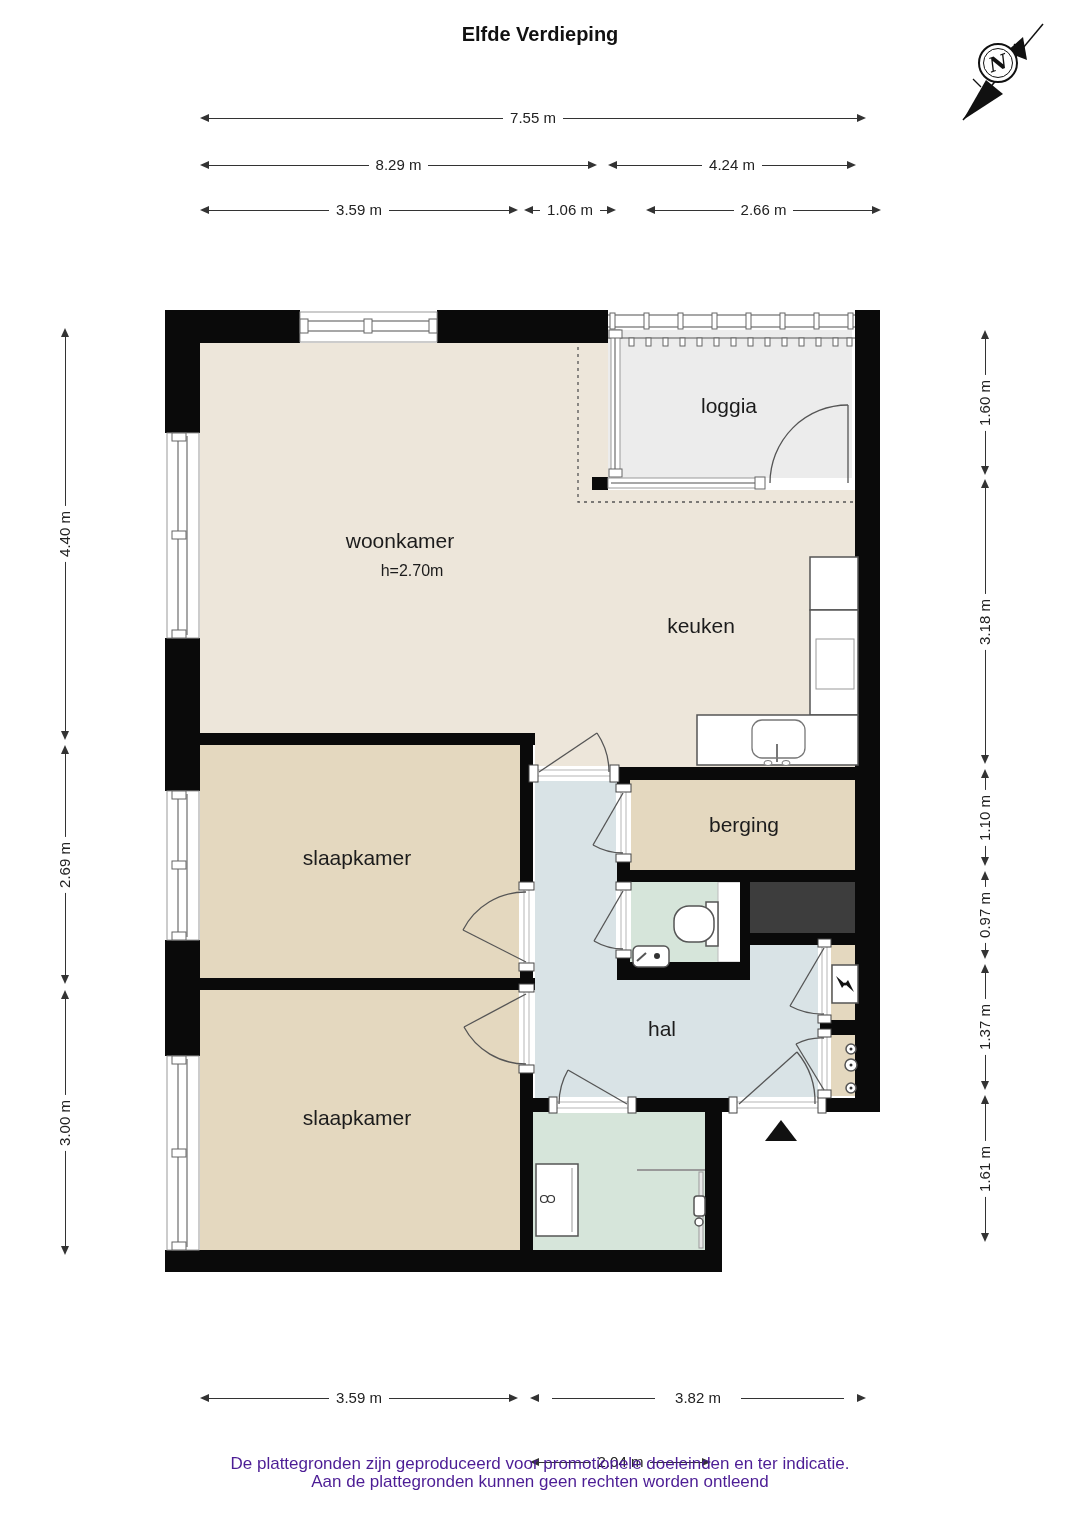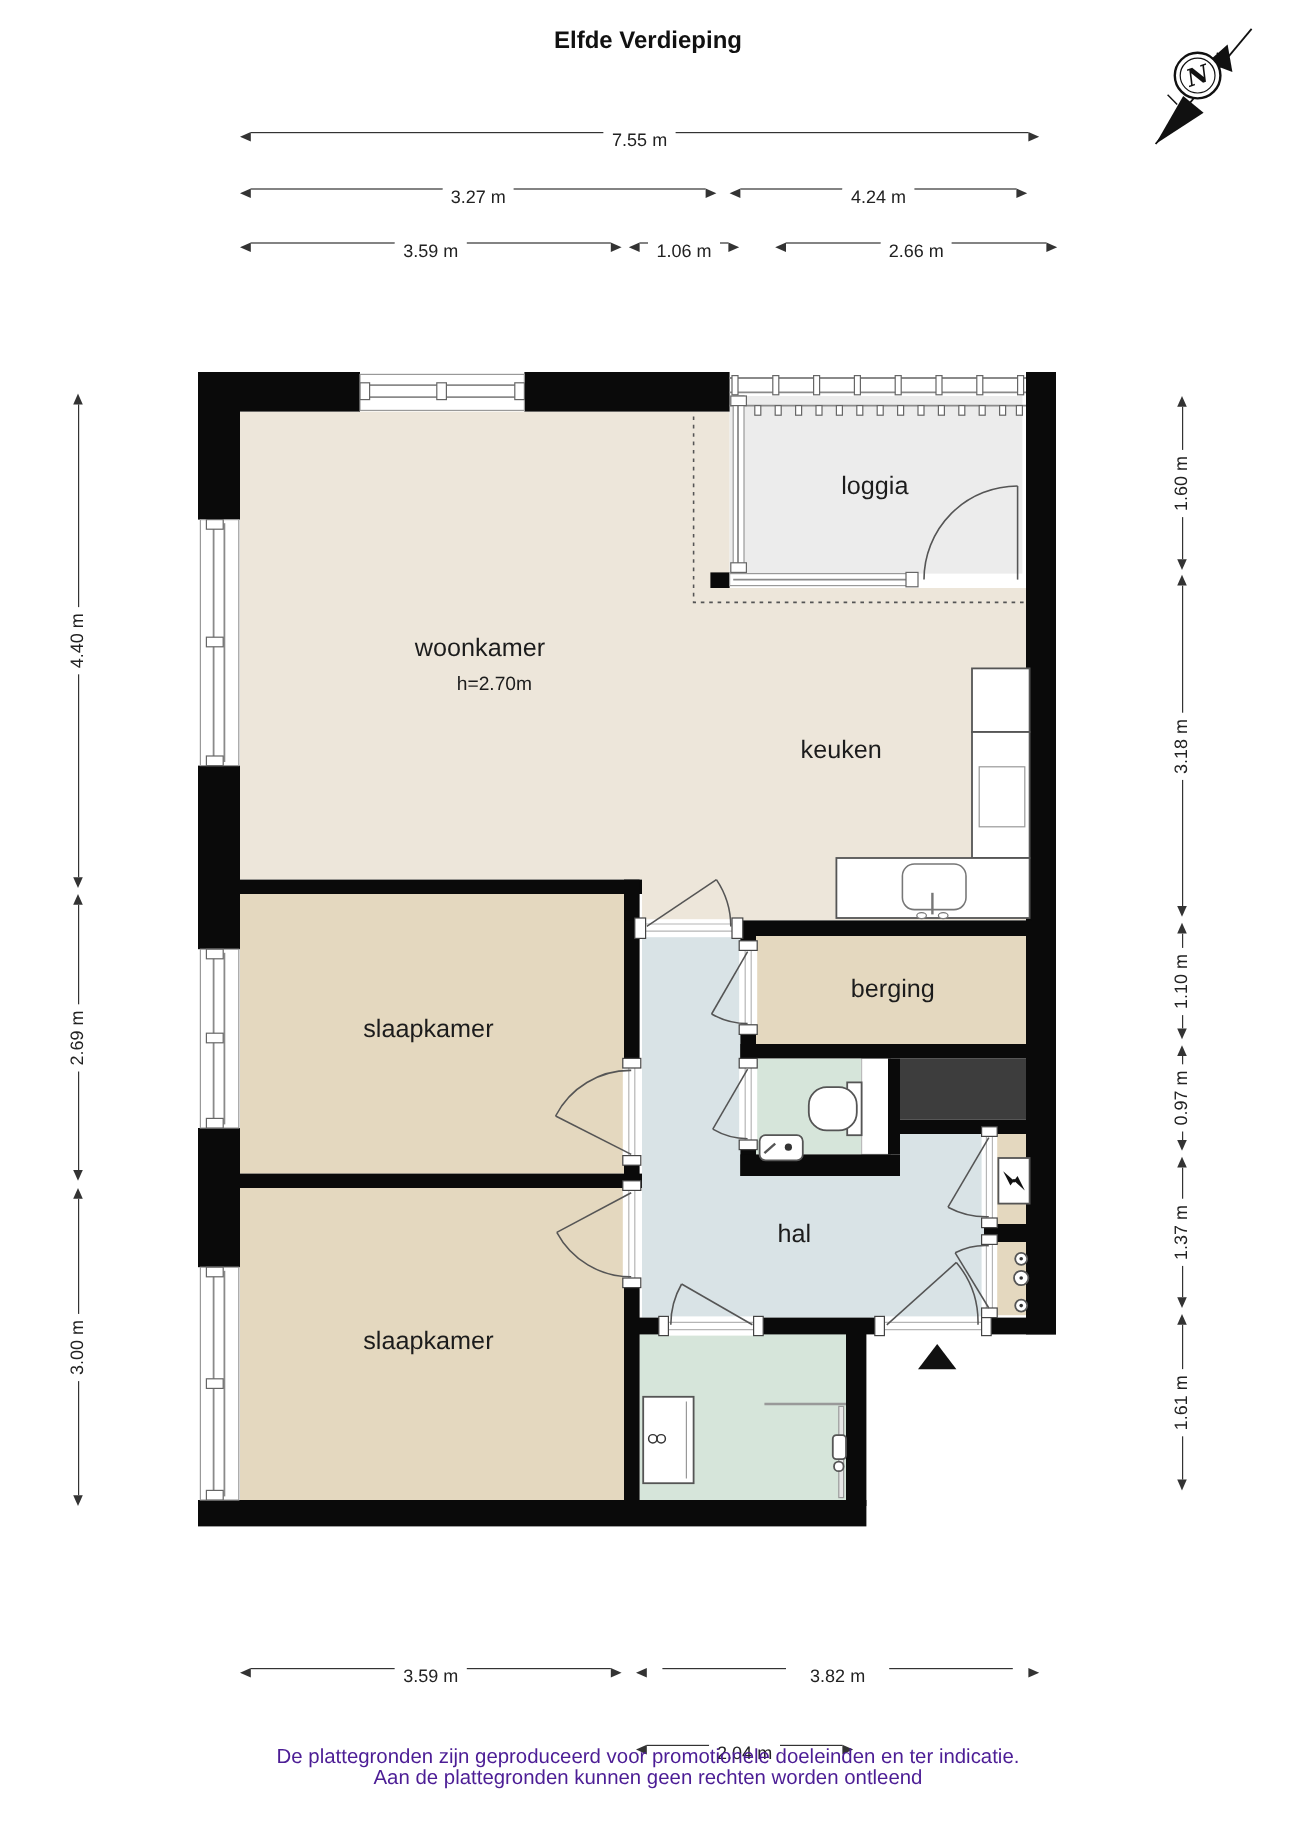--- a/index.html
+++ b/index.html
@@ -24,21 +24,21 @@
   .jb{fill:#fff;stroke:#444;stroke-width:1;}
   .sw{fill:none;stroke:#555;stroke-width:1.3;}
   .fx{fill:#fff;stroke:#555;stroke-width:1.5;}
   .fxi{fill:none;stroke:#999;stroke-width:1;}
   .dash{fill:none;stroke:#555;stroke-width:1.3;stroke-dasharray:3 4;}
   
   .rlabel{position:absolute;transform:translate(-50%,-50%);font-size:21px;white-space:nowrap;}
   .rnote{position:absolute;transform:translate(-50%,-50%);font-size:16px;white-space:nowrap;padding-left:24px;}
   
   .dim{position:absolute;}
-  .dim-h{display:flex;align-items:flex-start;height:16px;}
+  .dim-h{display:flex;align-items:center;height:16px;}
   .hline{flex:1;height:1px;background:var(--line);}
   .dlabel{padding:0 7px;font-size:15px;line-height:16px;color:#222;white-space:nowrap;background:#fff;}
   .dim-v{display:flex;flex-direction:column;align-items:center;width:16px;}
   .vline{flex:1;width:1px;background:var(--line);}
   .vlab{transform:rotate(-90deg);margin:16px 0;padding:0 5px;background:#fff;}
   .ah,.av{width:0;height:0;flex:0 0 auto;}
   .ah-l{border-top:4px solid transparent;border-bottom:4px solid transparent;border-right:9px solid var(--line);}
   .ah-r{border-top:4px solid transparent;border-bottom:4px solid transparent;border-left:9px solid var(--line);}
   .av-u{border-left:4px solid transparent;border-right:4px solid transparent;border-bottom:9px solid var(--line);}
   .av-d{border-left:4px solid transparent;border-right:4px solid transparent;border-top:9px solid var(--line);}
@@ -338,21 +338,21 @@
   <div class="dim dim-h" style="left:200px;top:110px;width:666px;">
     <span class="ah ah-l"></span>
       <span class="hline"></span>
     <span class="dlabel">7.55 m</span>
     <span class="hline"></span>
       <span class="ah ah-r"></span>
   </div>
   <div class="dim dim-h" style="left:200px;top:157px;width:397px;">
     <span class="ah ah-l"></span>
       <span class="hline"></span>
-    <span class="dlabel">3.27 m</span>
+    <span class="dlabel">8.29 m</span>
     <span class="hline"></span>
       <span class="ah ah-r"></span>
   </div>
   <div class="dim dim-h" style="left:608px;top:157px;width:248px;">
     <span class="ah ah-l"></span>
       <span class="hline"></span>
     <span class="dlabel">4.24 m</span>
     <span class="hline"></span>
       <span class="ah ah-r"></span>
   </div>

